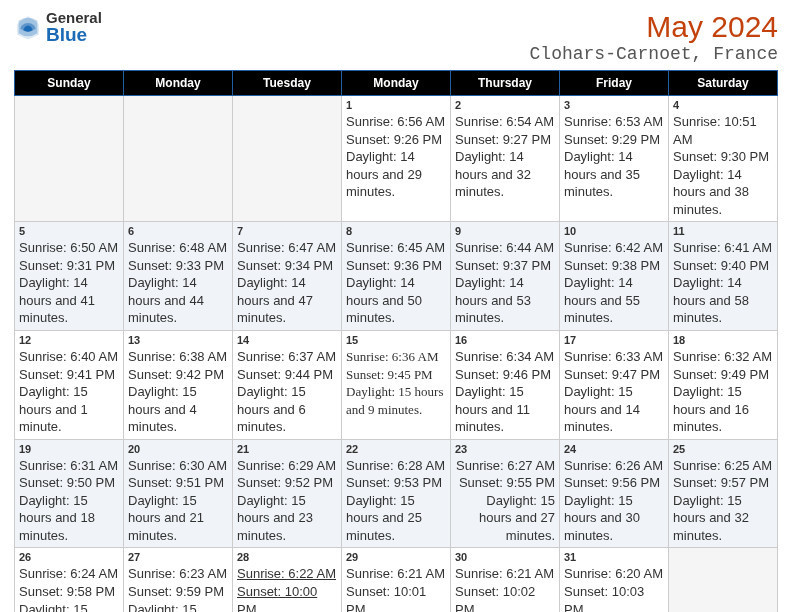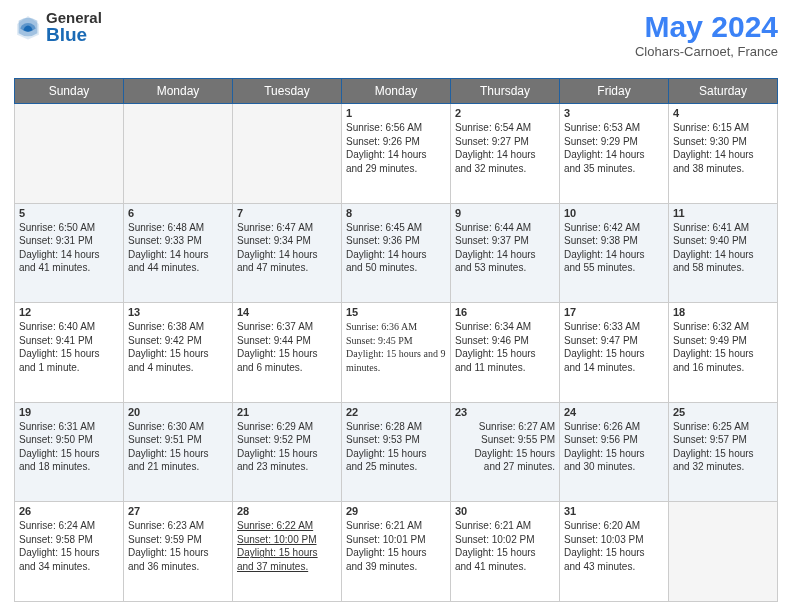--- a/index.html
+++ b/index.html
@@ -14,21 +14,21 @@
       width: 792px;
       height: 612px;
       padding: 10px 14px 10px 14px;
       display: flex;
       flex-direction: column;
     }
     .header {
       display: flex;
       justify-content: space-between;
       align-items: flex-start;
-      margin-bottom: 19px;
+      margin-bottom: 6px;
     }
     .logo {
       display: flex;
       align-items: center;
       gap: 4px;
     }
     .logo-text {
       display: flex;
       flex-direction: column;
       line-height: 1;
@@ -45,37 +45,38 @@
     }
     .logo-icon {
       width: 28px;
       height: 28px;
     }
     .title-block {
       text-align: right;
     }
     .main-title {
       font-size: 30px;
-      font-weight: bold;
-      color: #3b82f6;
+      font-weight: normal;
+      color: #c2410c;
     }
     .subtitle {
-      font-size: 13px;
+      font-size: 18px;
       color: #555;
+      font-family: Liberation Mono, monospace;
     }
     .calendar-table {
       width: 100%;
       border-collapse: collapse;
       flex: 1;
     }
     .calendar-table th {
-      background-color: #737373;
+      background-color: #000000;
       color: #fff;
       font-size: 12px;
-      font-weight: normal;
+      font-weight: bold;
       text-align: center;
       padding: 5px 2px;
       border: 1px solid #2060a0;
     }
     .calendar-table td {
       border: 1px solid #ccc;
       vertical-align: top;
       padding: 3px 4px;
       font-size: 9.5px;
       color: #333;
@@ -87,21 +88,21 @@
       background: #f5f5f5;
     }
     .day-number {
       font-size: 11px;
       font-weight: bold;
       color: #333;
       display: block;
       margin-bottom: 2px;
     }
     .day-info {
-      font-size: 10px;
+      font-size: 13px;
       line-height: 1.35;
       color: #333;
     }
     tr:nth-child(odd) td {
       background: #fff;
     }
     tr:nth-child(even) td {
       background: #f0f4f8;
     }
     tr:nth-child(even) td.empty {
@@ -161,21 +162,21 @@
 Daylight: 14 hours and 32 minutes.</div>
           </td>
           <td>
             <span class="day-number">3</span>
             <div class="day-info" style="white-space: pre-line;">Sunrise: 6:53 AM
 Sunset: 9:29 PM
 Daylight: 14 hours and 35 minutes.</div>
           </td>
           <td>
             <span class="day-number">4</span>
-            <div class="day-info" style="white-space: pre-line;">Sunrise: 6:15 AM
+            <div class="day-info" style="white-space: pre-line;">Sunrise: 10:51 AM
 Sunset: 9:30 PM
 Daylight: 14 hours and 38 minutes.</div>
           </td>
         </tr>
         <tr>
           <td>
             <span class="day-number">5</span>
             <div class="day-info" style="white-space: pre-line;">Sunrise: 6:50 AM
 Sunset: 9:31 PM
 Daylight: 14 hours and 41 minutes.</div>

